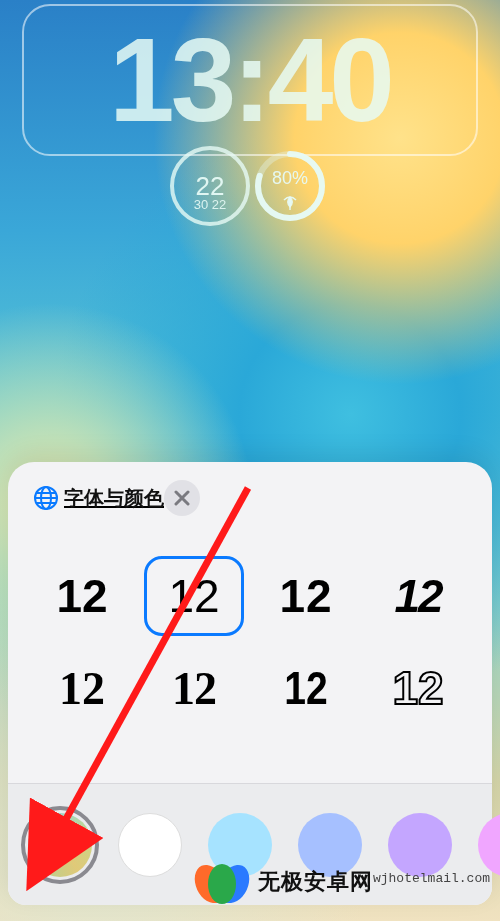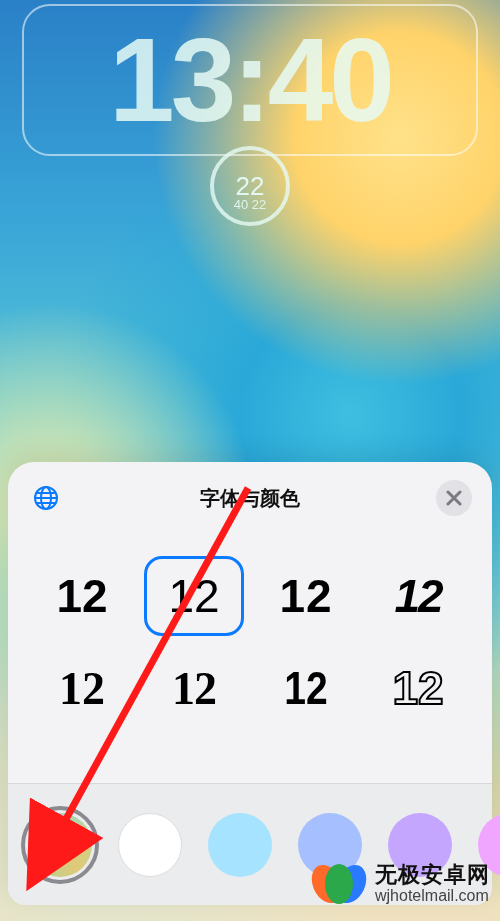--- a/index.html
+++ b/index.html
@@ -40,22 +40,23 @@
   .w-temp .small { position: absolute; bottom: 10px; font-size: 13px; color: rgba(230,250,245,0.9); }
 
   .sheet {
     position: absolute; left: 8px; right: 8px; top: 462px; bottom: 16px;
     background: #f3f3f5;
     border-radius: 26px 26px 18px 18px;
     box-shadow: 0 -8px 24px rgba(0,0,0,0.08);
     padding: 18px 14px 0 14px;
   }
   .sheet-header {
-    display: flex; align-items: center; justify-content: space-between;
+    display: flex; align-items: center; 
     padding: 0 6px 8px 6px;
+    text-decoration: underline;
   }
   .globe-btn {
     width: 36px; height: 36px; display: flex; align-items: center; justify-content: center;
     color: #0a7aff; background: none; border: none;
   }
   .close-btn {
     width: 36px; height: 36px; border-radius: 50%;
     background: #e1e1e6; color: #7a7a80;
     display: flex; align-items: center; justify-content: center;
     font-size: 20px; border: none;
@@ -122,39 +123,49 @@
   .wm-logo {
     width: 58px; height: 46px; position: relative;
   }
   .petal {
     position: absolute; width: 28px; height: 40px; border-radius: 50% 50% 50% 50%;
     left: 15px; top: 3px;
   }
   .p1 { background: #ff6a2a; transform: rotate(-25deg); left: 4px; }
   .p2 { background: #2aa84a; transform: rotate(0deg); left: 16px; z-index: 2; }
   .p3 { background: #2a7aff; transform: rotate(25deg); left: 28px; }
-  .wm-text { display: flex; flex-direction: column; line-height: 1.1; }
+  .wm-text { display: flex; flex-direction: row; line-height: 1.1; font-family: Liberation Mono, monospace; }
   .wm-cn { font-size: 22px; font-weight: 800; color: #111; letter-spacing: 1px; }
-  .wm-en { font-size: 16px; color: #444; }
+  .wm-en { font-size: 13px; color: #444; }
 </style>
 </head>
 <body>
 
 <div class="screen">
 
   <div class="clock-area">
     <div class="clock-time">13:40</div>
   </div>
 
   <div class="widgets">
     <div class="w-circle w-temp">
       <span class="big">22</span>
       <span class="small">
-        <span>40</span>&nbsp;<span>22</span>
+        <span>30</span>&nbsp;<span>22</span>
       </span>
+    </div>
+    <div class="w-circle">
+      <svg viewBox="0 0 80 80">
+        <circle cx="40" cy="40" r="32" fill="none" stroke="rgba(230,250,245,0.35)" stroke-width="6"></circle>
+        <circle cx="40" cy="40" r="32" fill="none" stroke="rgba(230,250,245,0.95)" stroke-width="6" stroke-dasharray="201" stroke-dashoffset="40" stroke-linecap="round" transform="rotate(-90 40 40)"></circle>
+        <text x="40" y="38" text-anchor="middle" font-size="18" fill="rgba(230,250,245,0.95)" font-family="Arial">80%</text>
+        <path d="M40 50 q-6 6 0 12 q6 -6 0 -12" fill="rgba(230,250,245,0.95)"></path>
+        <line x1="40" y1="52" x2="40" y2="64" stroke="rgba(230,250,245,0.95)" stroke-width="1.5"></line>
+        <path d="M34 54 q6 -6 12 0" fill="none" stroke="rgba(230,250,245,0.95)" stroke-width="1.5"></path>
+      </svg>
     </div>
   </div>
 
   <div class="sheet">
     <div class="sheet-header">
       <button class="globe-btn">
         <svg width="28" height="28" viewBox="0 0 28 28">
           <circle cx="14" cy="14" r="11" fill="none" stroke="#0a7aff" stroke-width="2"></circle>
           <ellipse cx="14" cy="14" rx="5" ry="11" fill="none" stroke="#0a7aff" stroke-width="2"></ellipse>
           <line x1="3" y1="14" x2="25" y2="14" stroke="#0a7aff" stroke-width="2"></line>

